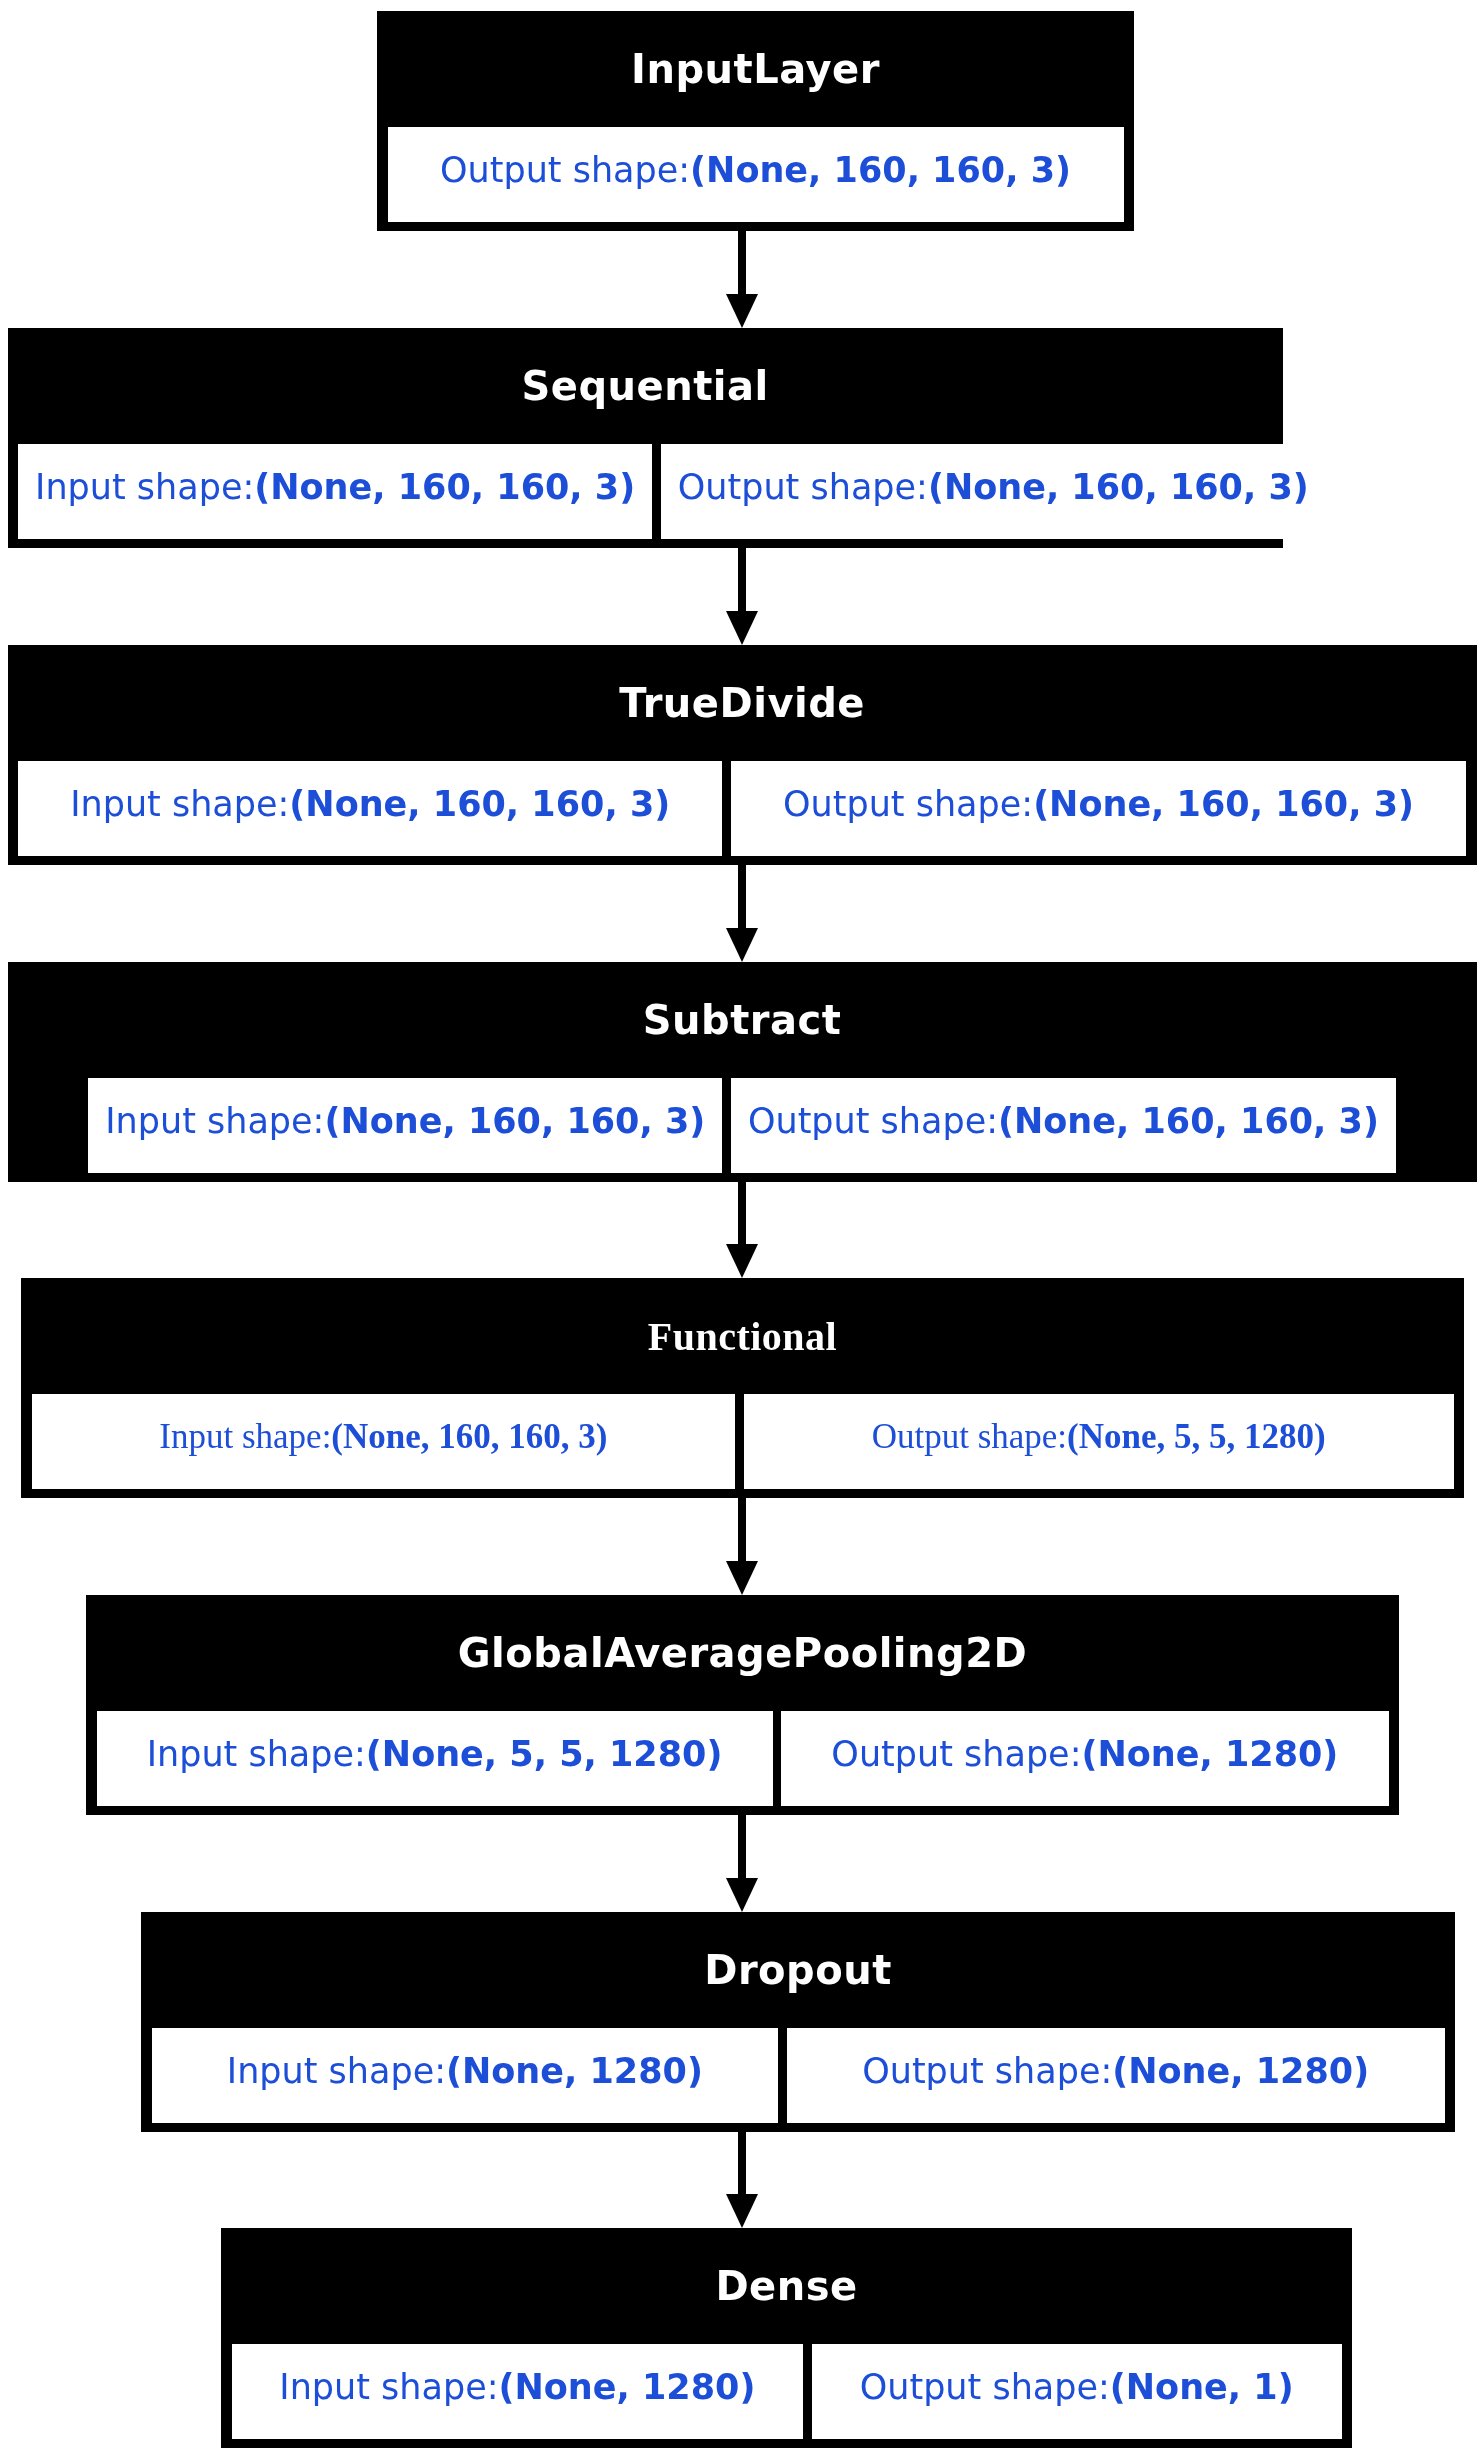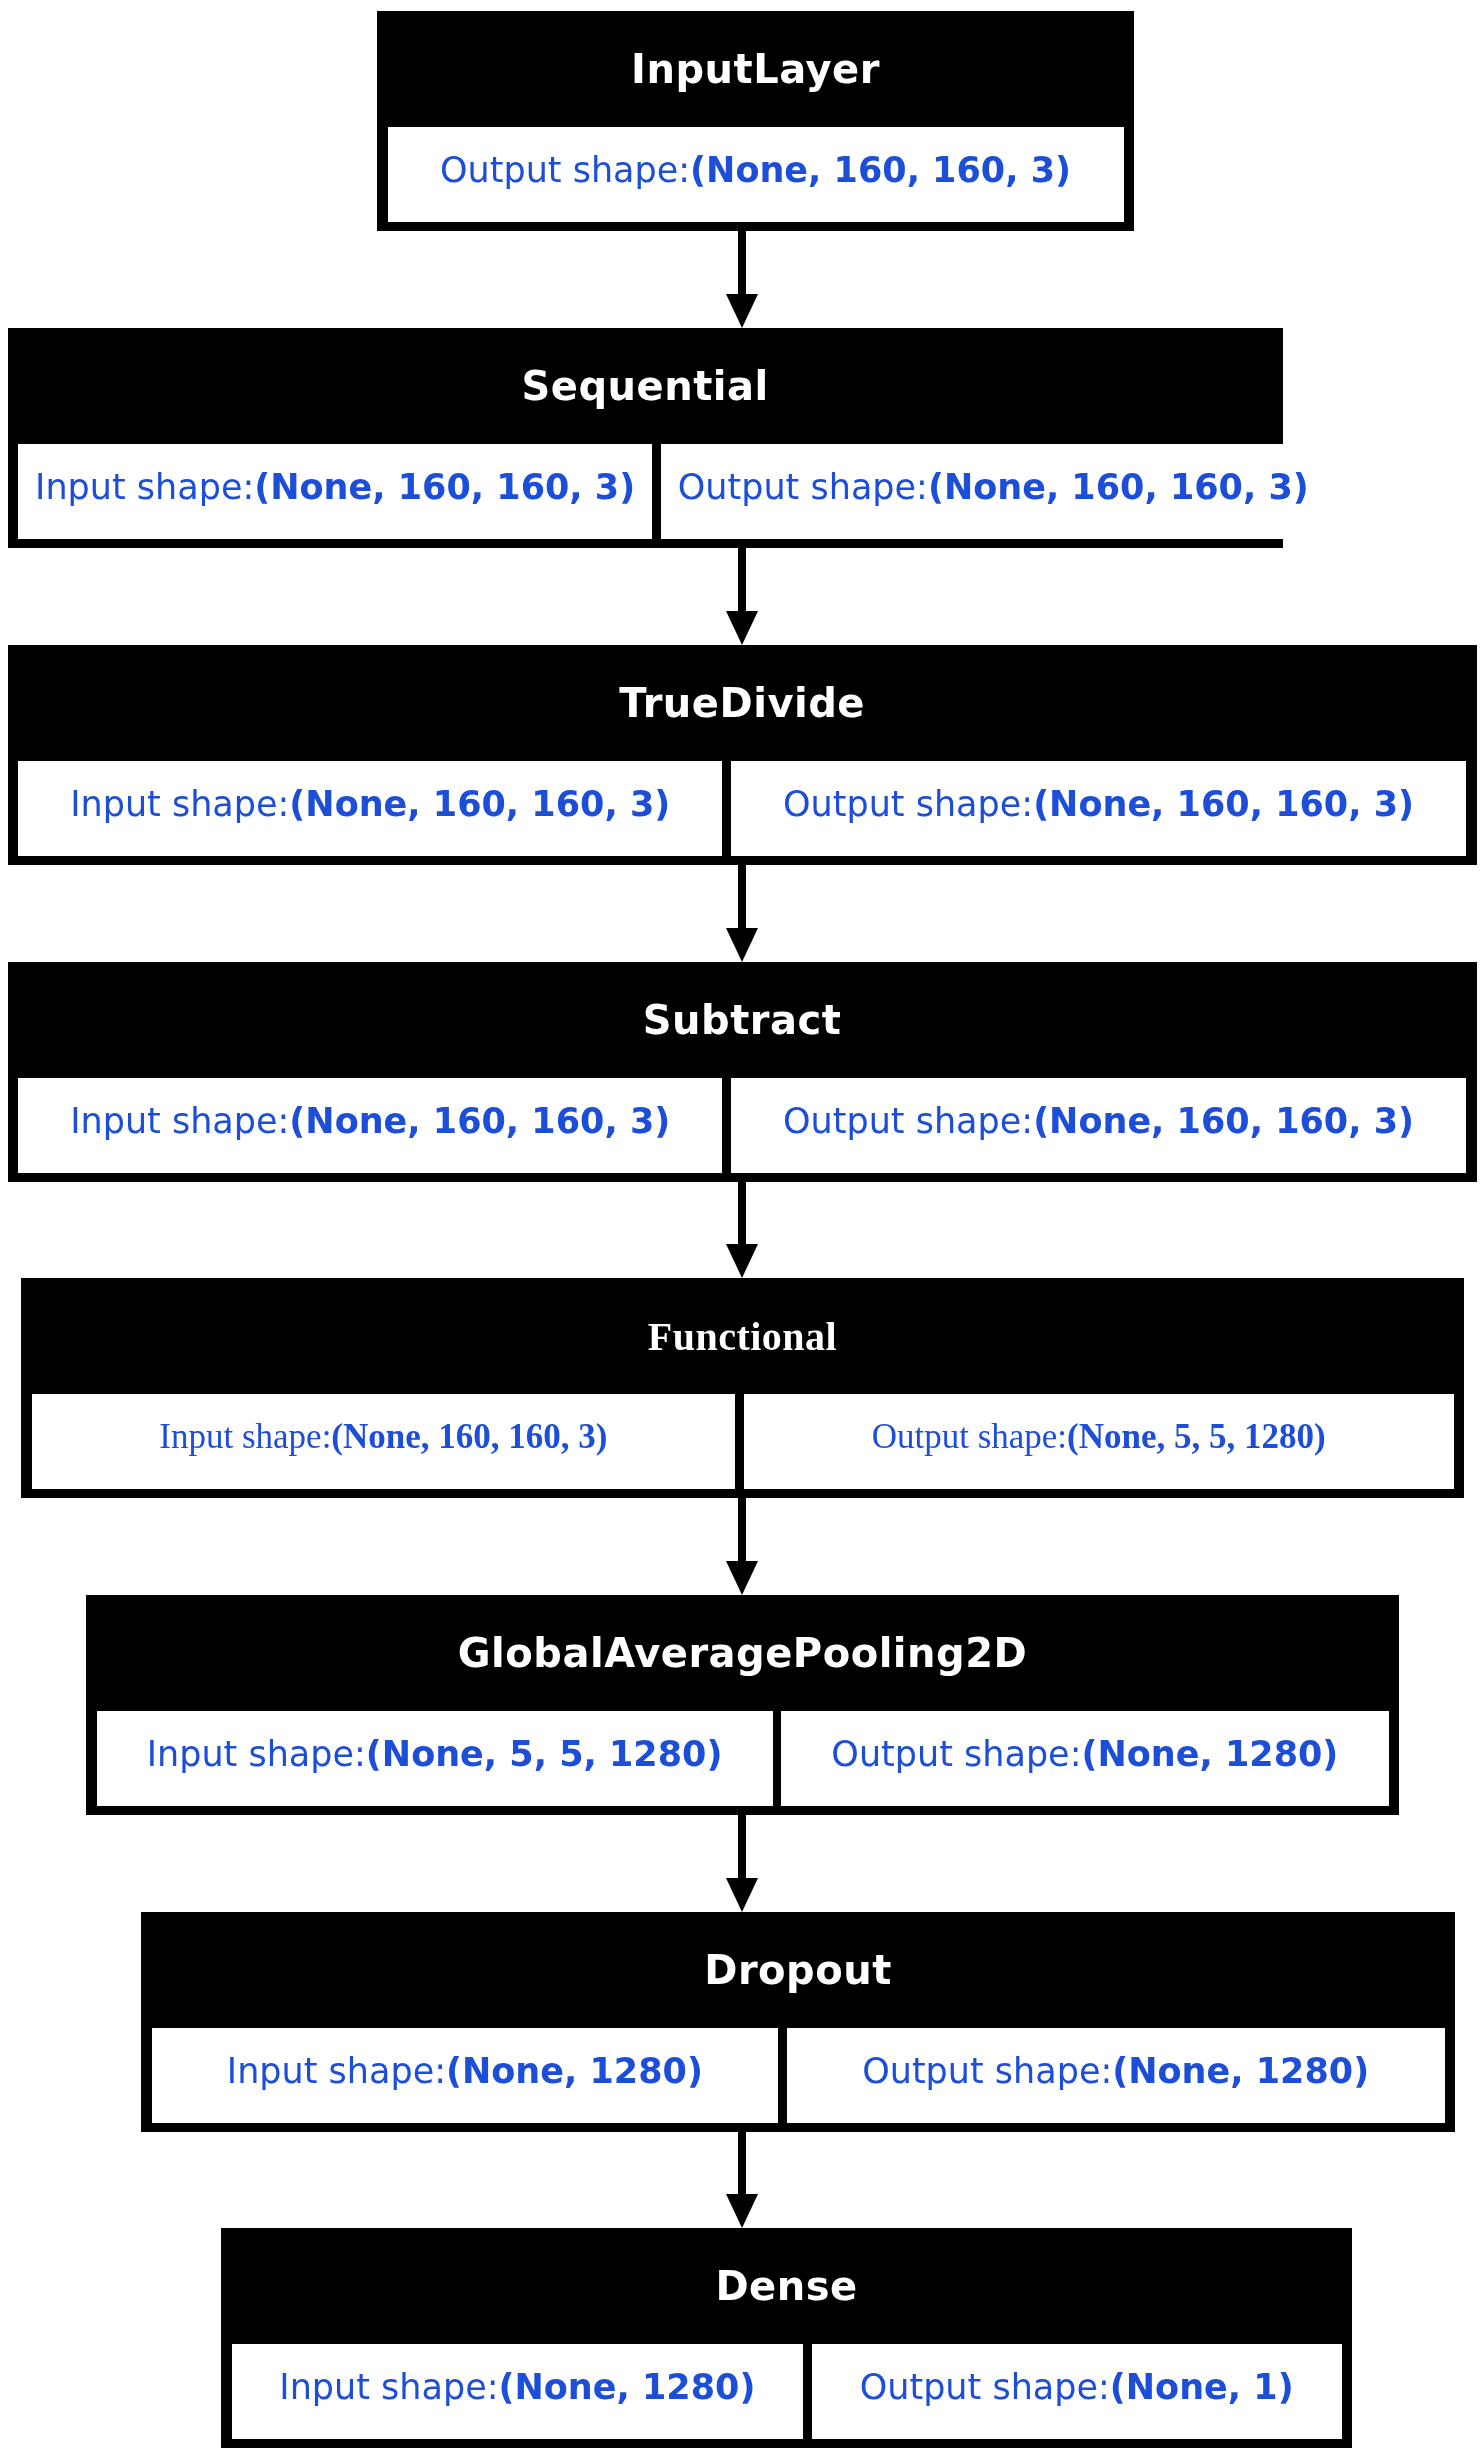--- a/index.html
+++ b/index.html
@@ -130,21 +130,21 @@
           <span class="value">(None, 160, 160, 3)</span>
         </div>
     </div>
   </div>
 
   <div class="arrow" style="left:742px; top:865px; height:97px;">
     <div class="arrow-line"></div>
     <div class="arrow-head"></div>
   </div>
 
-  <div class="node" style="left:7.6px; top:962px; width:1469px;">
+  <div class="node" style="left:7.6px; top:962px; width:1469px;align-items:center;">
     <div class="node-title">Subtract</div>
     <div class="node-cells">
       <div class="cell">
           <span class="prefix">Input shape: </span>
           <span class="value">(None, 160, 160, 3)</span>
         </div>
       <div class="cell">
           <span class="prefix">Output shape: </span>
           <span class="value">(None, 160, 160, 3)</span>
         </div>

